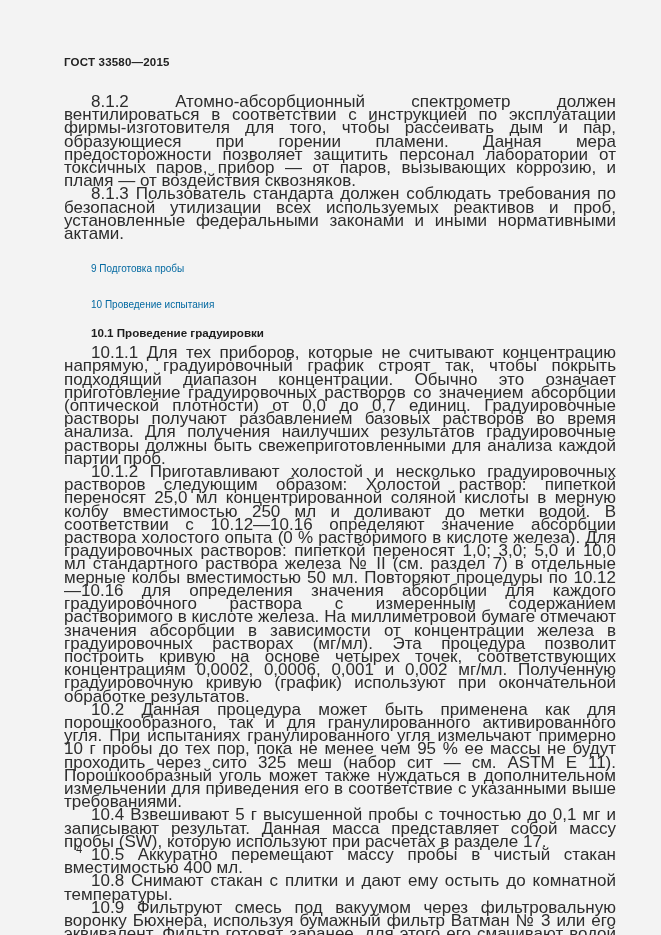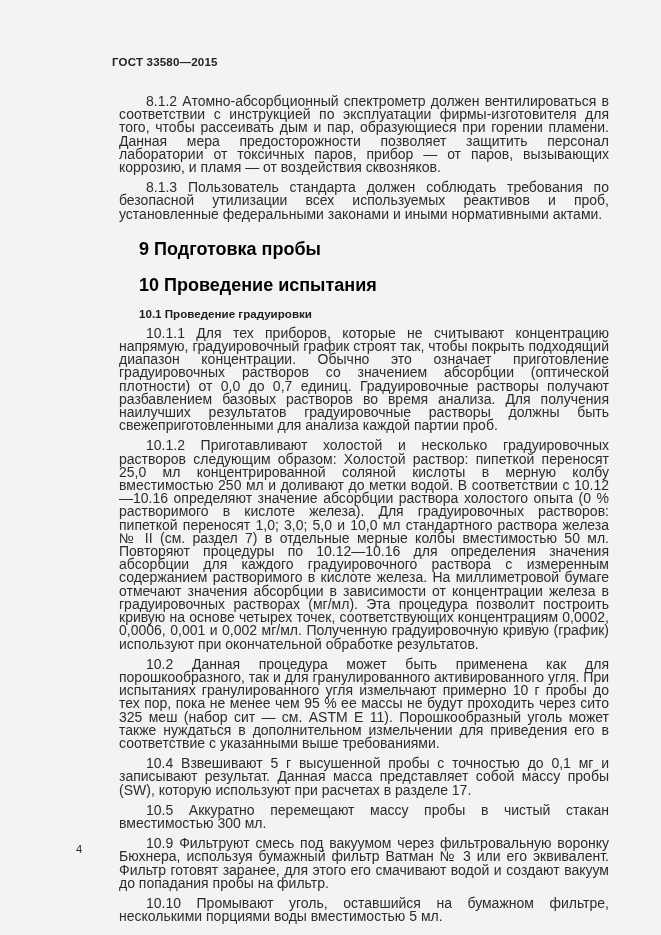--- a/index.html
+++ b/index.html
@@ -11,43 +11,43 @@
     height: 935px;
     background: #f3f3f3;
     overflow: hidden;
     font-family: "Liberation Sans", sans-serif;
     position: relative;
   }
   .page {
     box-sizing: border-box;
     width: 661px;
     height: 935px;
-    padding: 56px 45px 0 112px;
+    padding: 56px 45px 0 64px;
     position: relative;
   }
   .doc-header {
     font-size: 11.5px;
     font-weight: bold;
     color: #222;
     letter-spacing: 0.2px;
     margin: 0 0 27px 0;
   }
   p.body-para {
-    font-size: 14px;
+    font-size: 17px;
     line-height: 13.2px;
     color: #2c2c2c;
     text-align: justify;
     text-indent: 27px;
-    margin: 7px;
+    margin: 0;
   }
   h2.sec-heading {
-    font-size: 18px;
+    font-size: 10px;
     line-height: 15px;
-    font-weight: bold;
-    color: #000000;
+    font-weight: normal;
+    color: #0369a1;
     margin: 21px 0 14px 27px;
   }
   h3.subsec-heading {
     font-size: 11.6px;
     line-height: 13px;
     font-weight: bold;
     color: #1d1d1d;
     margin: 8px 0 7px 27px;
   }
   .sw-italic {
@@ -80,24 +80,25 @@
 
   <p class="body-para">10.1.1 Для тех приборов, которые не считывают концентрацию напрямую, градуировочный график строят так, чтобы покрыть подходящий диапазон концентрации. Обычно это означает приготовление градуировочных растворов со значением абсорбции (оптической плотности) от 0,0 до 0,7 единиц. Градуировочные растворы получают разбавлением базовых растворов во время анализа. Для получения наилучших результатов градуировочные растворы должны быть свежеприготовленными для анализа каждой партии проб.</p>
 
   <p class="body-para">10.1.2 Приготавливают холостой и несколько градуировочных растворов следующим образом: Холостой раствор: пипеткой переносят 25,0 мл концентрированной соляной кислоты в мерную колбу вместимостью 250 мл и доливают до метки водой. В соответствии с 10.12—10.16 определяют значение абсорбции раствора холостого опыта (0 % растворимого в кислоте железа). Для градуировочных растворов: пипеткой переносят 1,0; 3,0; 5,0 и 10,0 мл стандартного раствора железа № II (см. раздел 7) в отдельные мерные колбы вместимостью 50 мл. Повторяют процедуры по 10.12—10.16 для определения значения абсорбции для каждого градуировочного раствора с измеренным содержанием растворимого в кислоте железа. На миллиметровой бумаге отмечают значения абсорбции в зависимости от концентрации железа в градуировочных растворах (мг/мл). Эта процедура позволит построить кривую на основе четырех точек, соответствующих концентрациям 0,0002, 0,0006, 0,001 и 0,002 мг/мл. Полученную градуировочную кривую (график) используют при окончательной обработке результатов.</p>
 
   <p class="body-para">10.2 Данная процедура может быть применена как для порошкообразного, так и для гранулированного активированного угля. При испытаниях гранулированного угля измельчают примерно 10 г пробы до тех пор, пока не менее чем 95 % ее массы не будут проходить через сито 325 меш (набор сит — см. ASTM E 11). Порошкообразный уголь может также нуждаться в дополнительном измельчении для приведения его в соответствие с указанными выше требованиями.</p>
 
 
   <p class="body-para"><span>10.4 Взвешивают 5 г высушенной пробы с точностью до 0,1 мг и записывают результат. Данная масса представляет собой массу пробы (</span><span class="sw-italic">SW</span><span>), которую используют при расчетах в разделе 17.</span></p>
 
-  <p class="body-para">10.5 Аккуратно перемещают массу пробы в чистый стакан вместимостью 300 мл.</p>
+  <p class="body-para">10.5 Аккуратно перемещают массу пробы в чистый стакан вместимостью 400 мл.</p>
 
 
 
+  <p class="body-para">10.8 Снимают стакан с плитки и дают ему остыть до комнатной температуры.</p>
 
   <p class="body-para">10.9 Фильтруют смесь под вакуумом через фильтровальную воронку Бюхнера, используя бумажный фильтр Ватман № 3 или его эквивалент. Фильтр готовят заранее, для этого его смачивают водой и создают вакуум до попадания пробы на фильтр.</p>
 
   <p class="body-para">10.10 Промывают уголь, оставшийся на бумажном фильтре, несколькими порциями воды вместимостью 5 мл.</p>
 
 
   <div class="page-number">4</div>
 
 </div>
 

